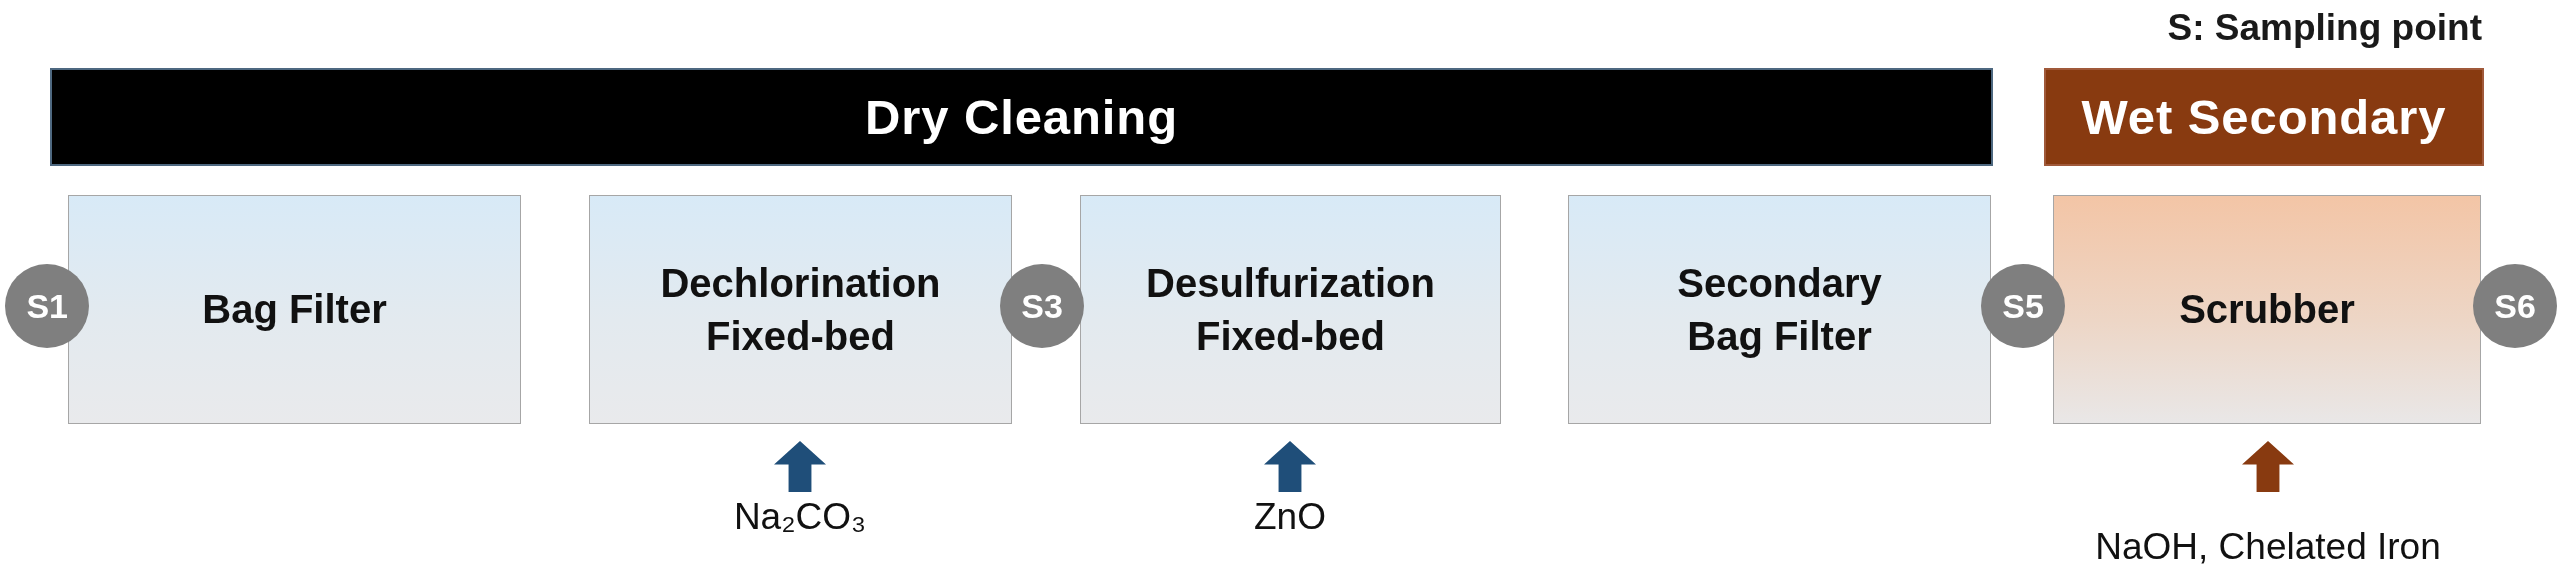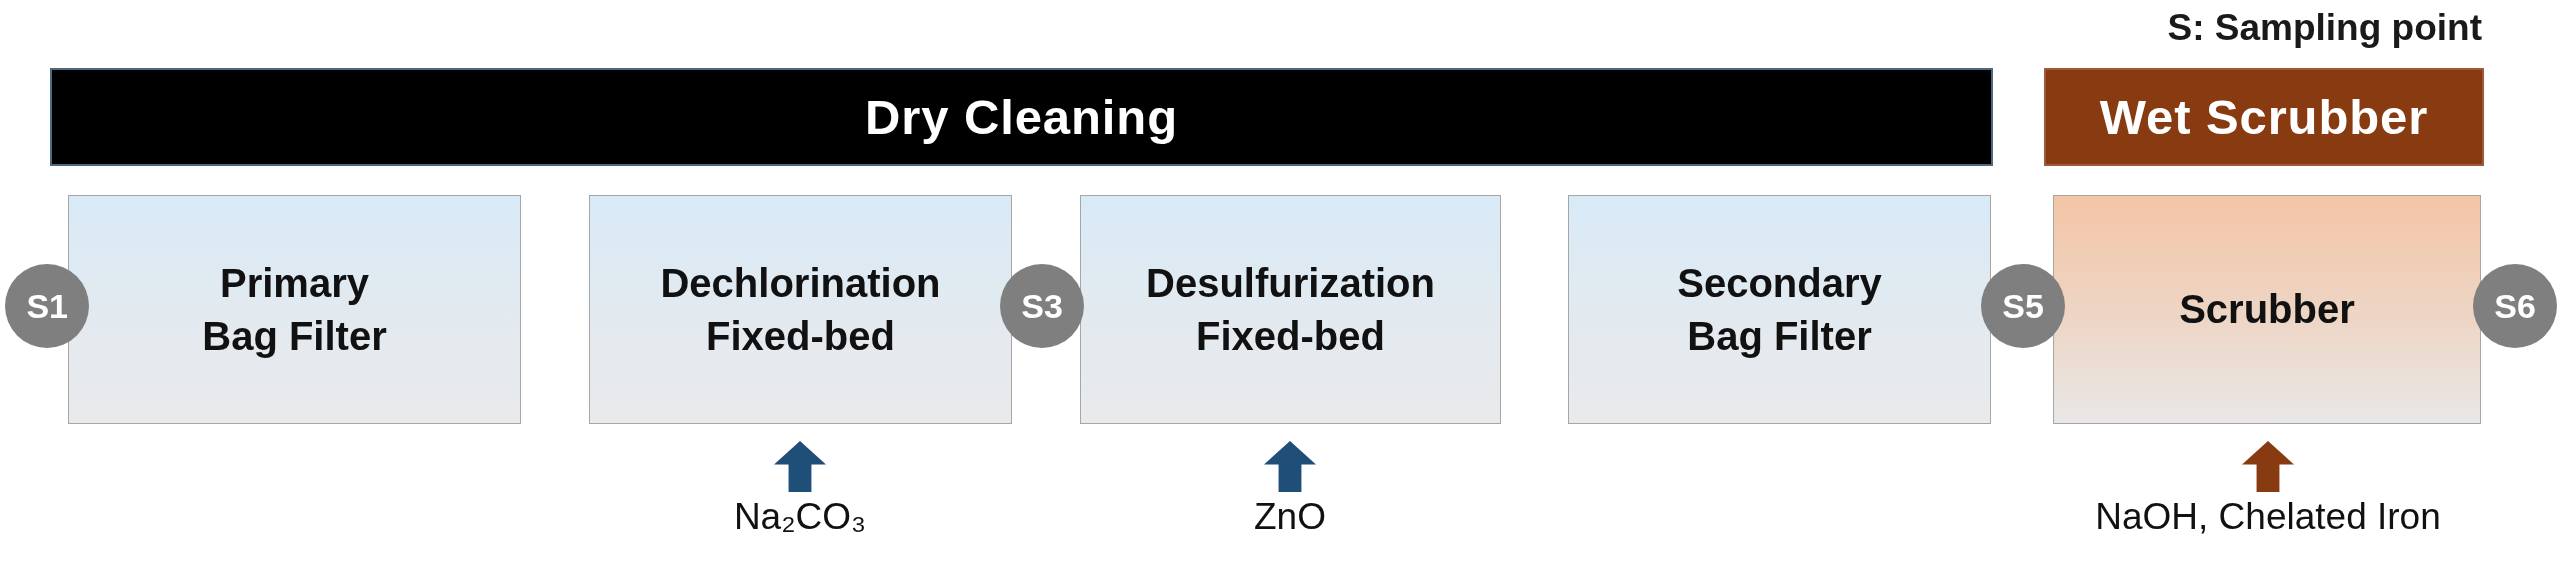--- a/index.html
+++ b/index.html
@@ -118,38 +118,37 @@
     position: absolute;
     top: 496px;
     transform: translateX(-50%);
     font-size: 37px;
     font-weight: normal;
     color: #111111;
     white-space: nowrap;
   }
   .chem-1 { left: 800px; }
   .chem-2 { left: 1290px; }
-  .chem-3 { left: 2268px; }
+  .chem-3 { left: 2268px; margin-top: 30px; }
 </style>
 </head>
 <body>
 
 <div class="figure">
 
   <div class="legend">S: Sampling point</div>
 
   <div class="banner banner-dry">
     <span>Dry Cleaning</span>
   </div>
   <div class="banner banner-wet">
-    <span>Wet Scrubber</span>
+    <span>Wet Secondary</span>
   </div>
 
   <div class="stage dry stage-1">
-    <span class="stage-line">Primary</span>
     <span class="stage-line">Bag Filter</span>
   </div>
   <div class="stage dry stage-2">
     <span class="stage-line">Dechlorination</span>
     <span class="stage-line">Fixed-bed</span>
   </div>
   <div class="stage dry stage-3">
     <span class="stage-line">Desulfurization</span>
     <span class="stage-line">Fixed-bed</span>
   </div>

